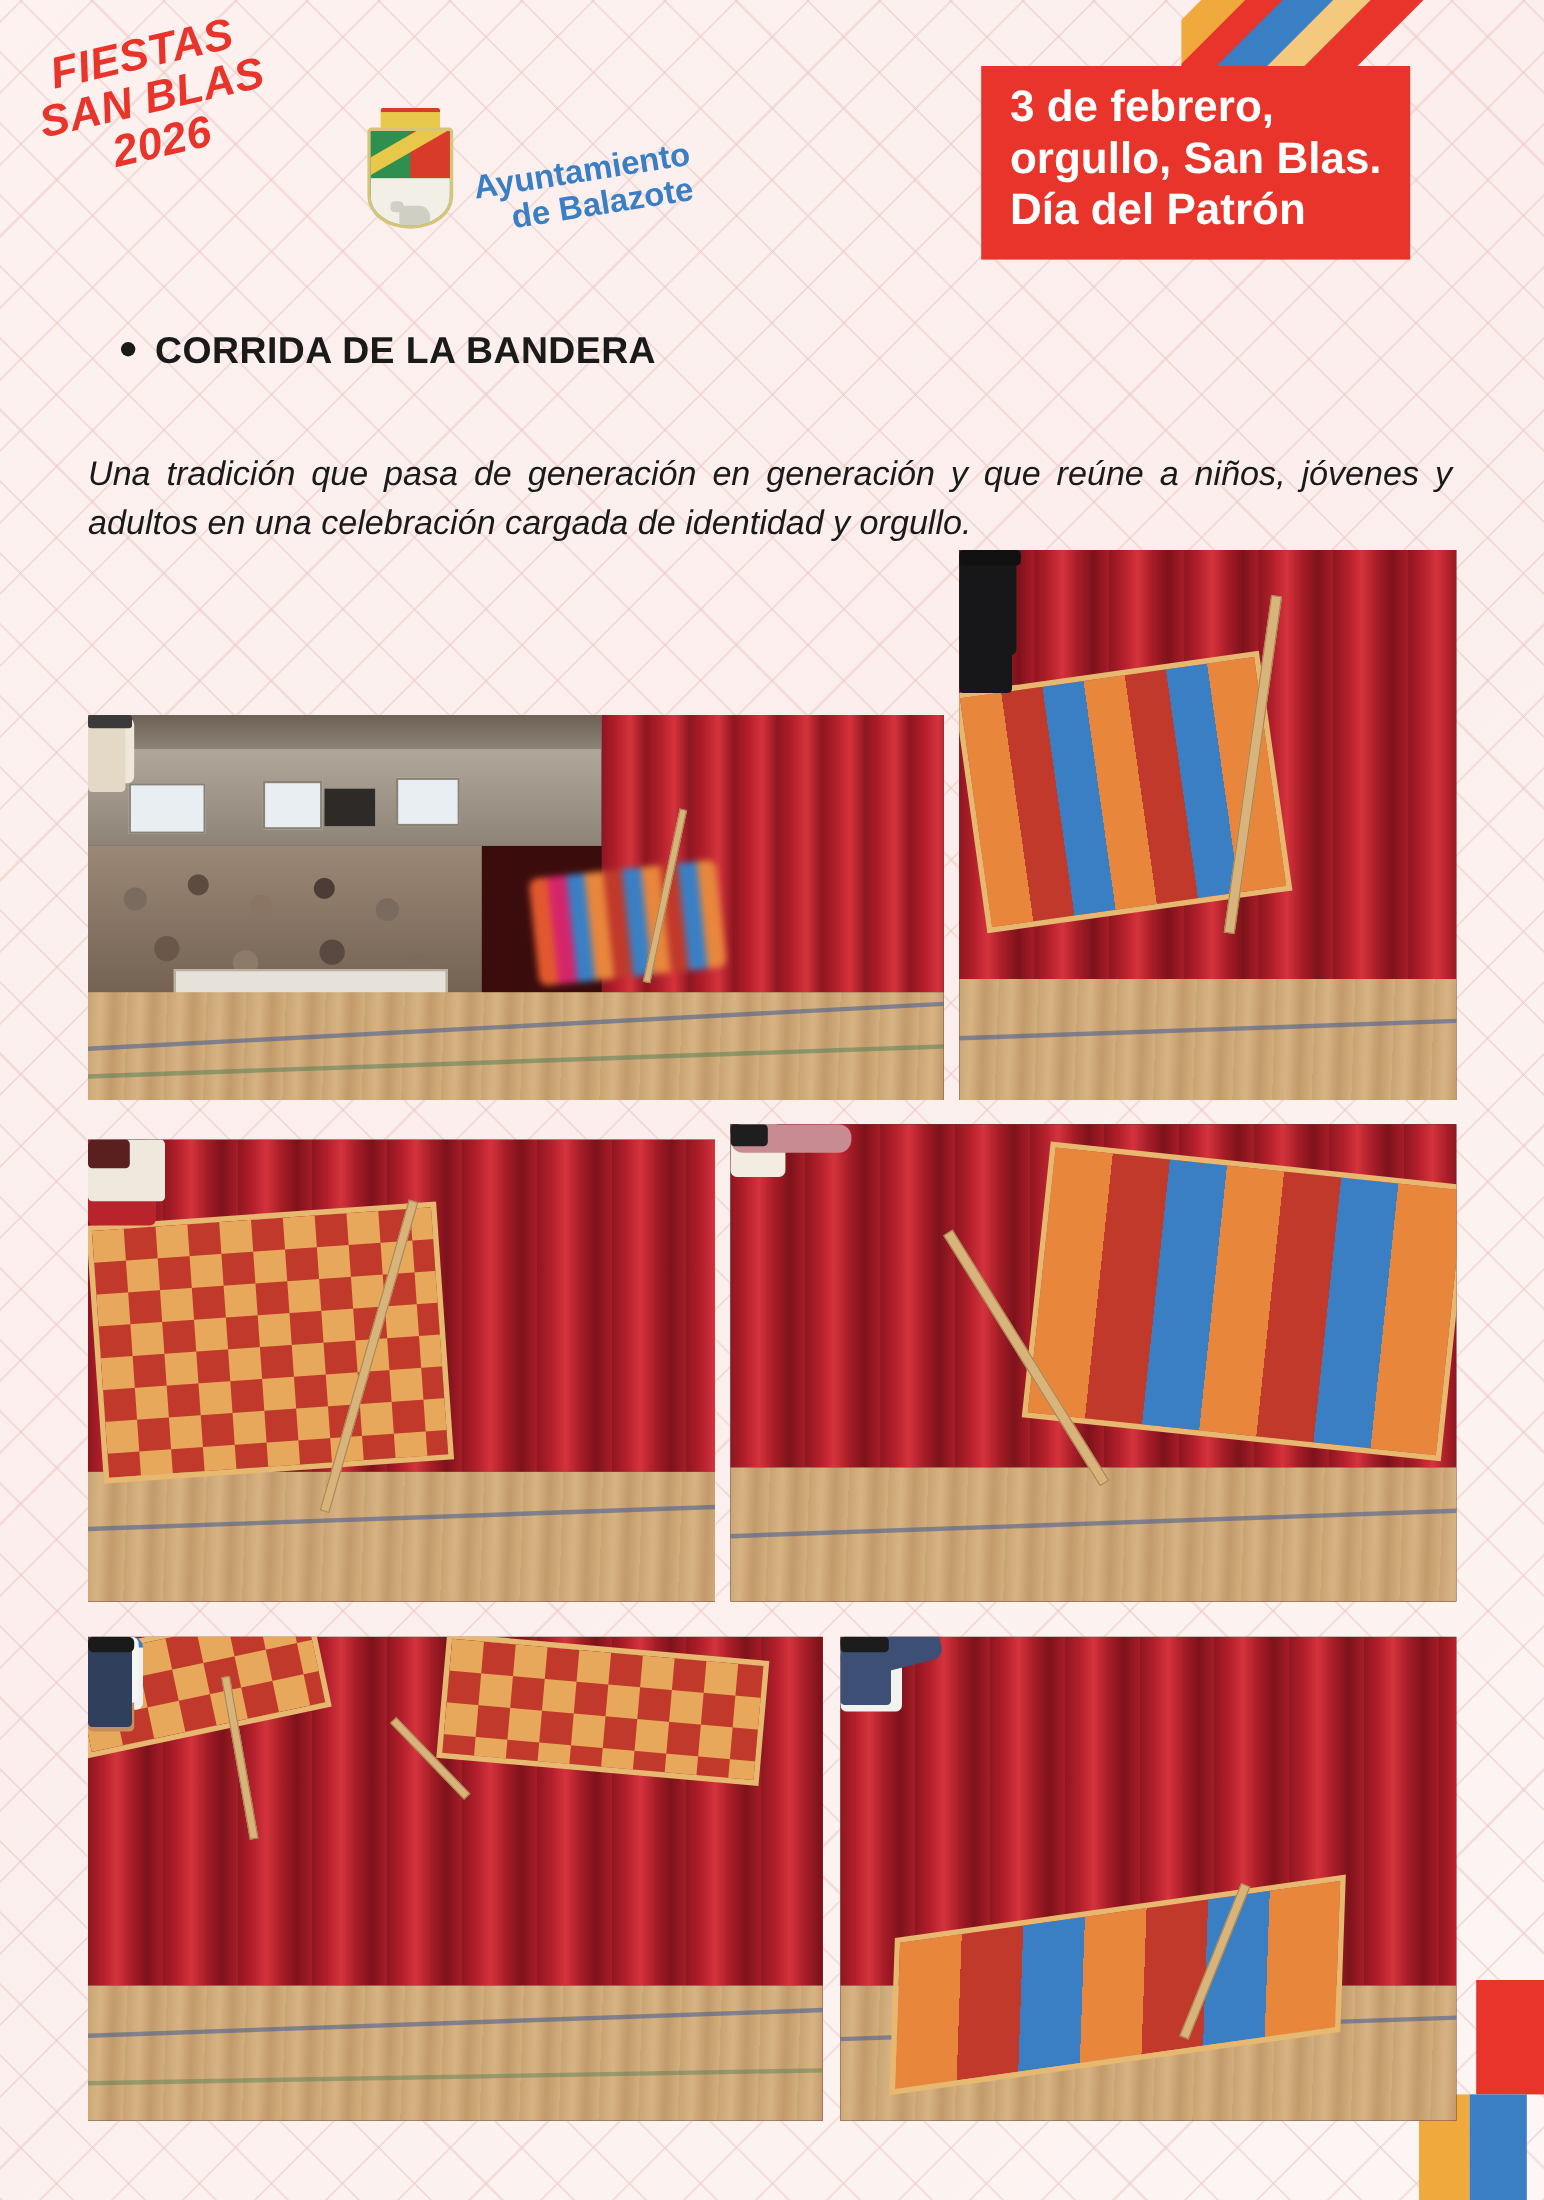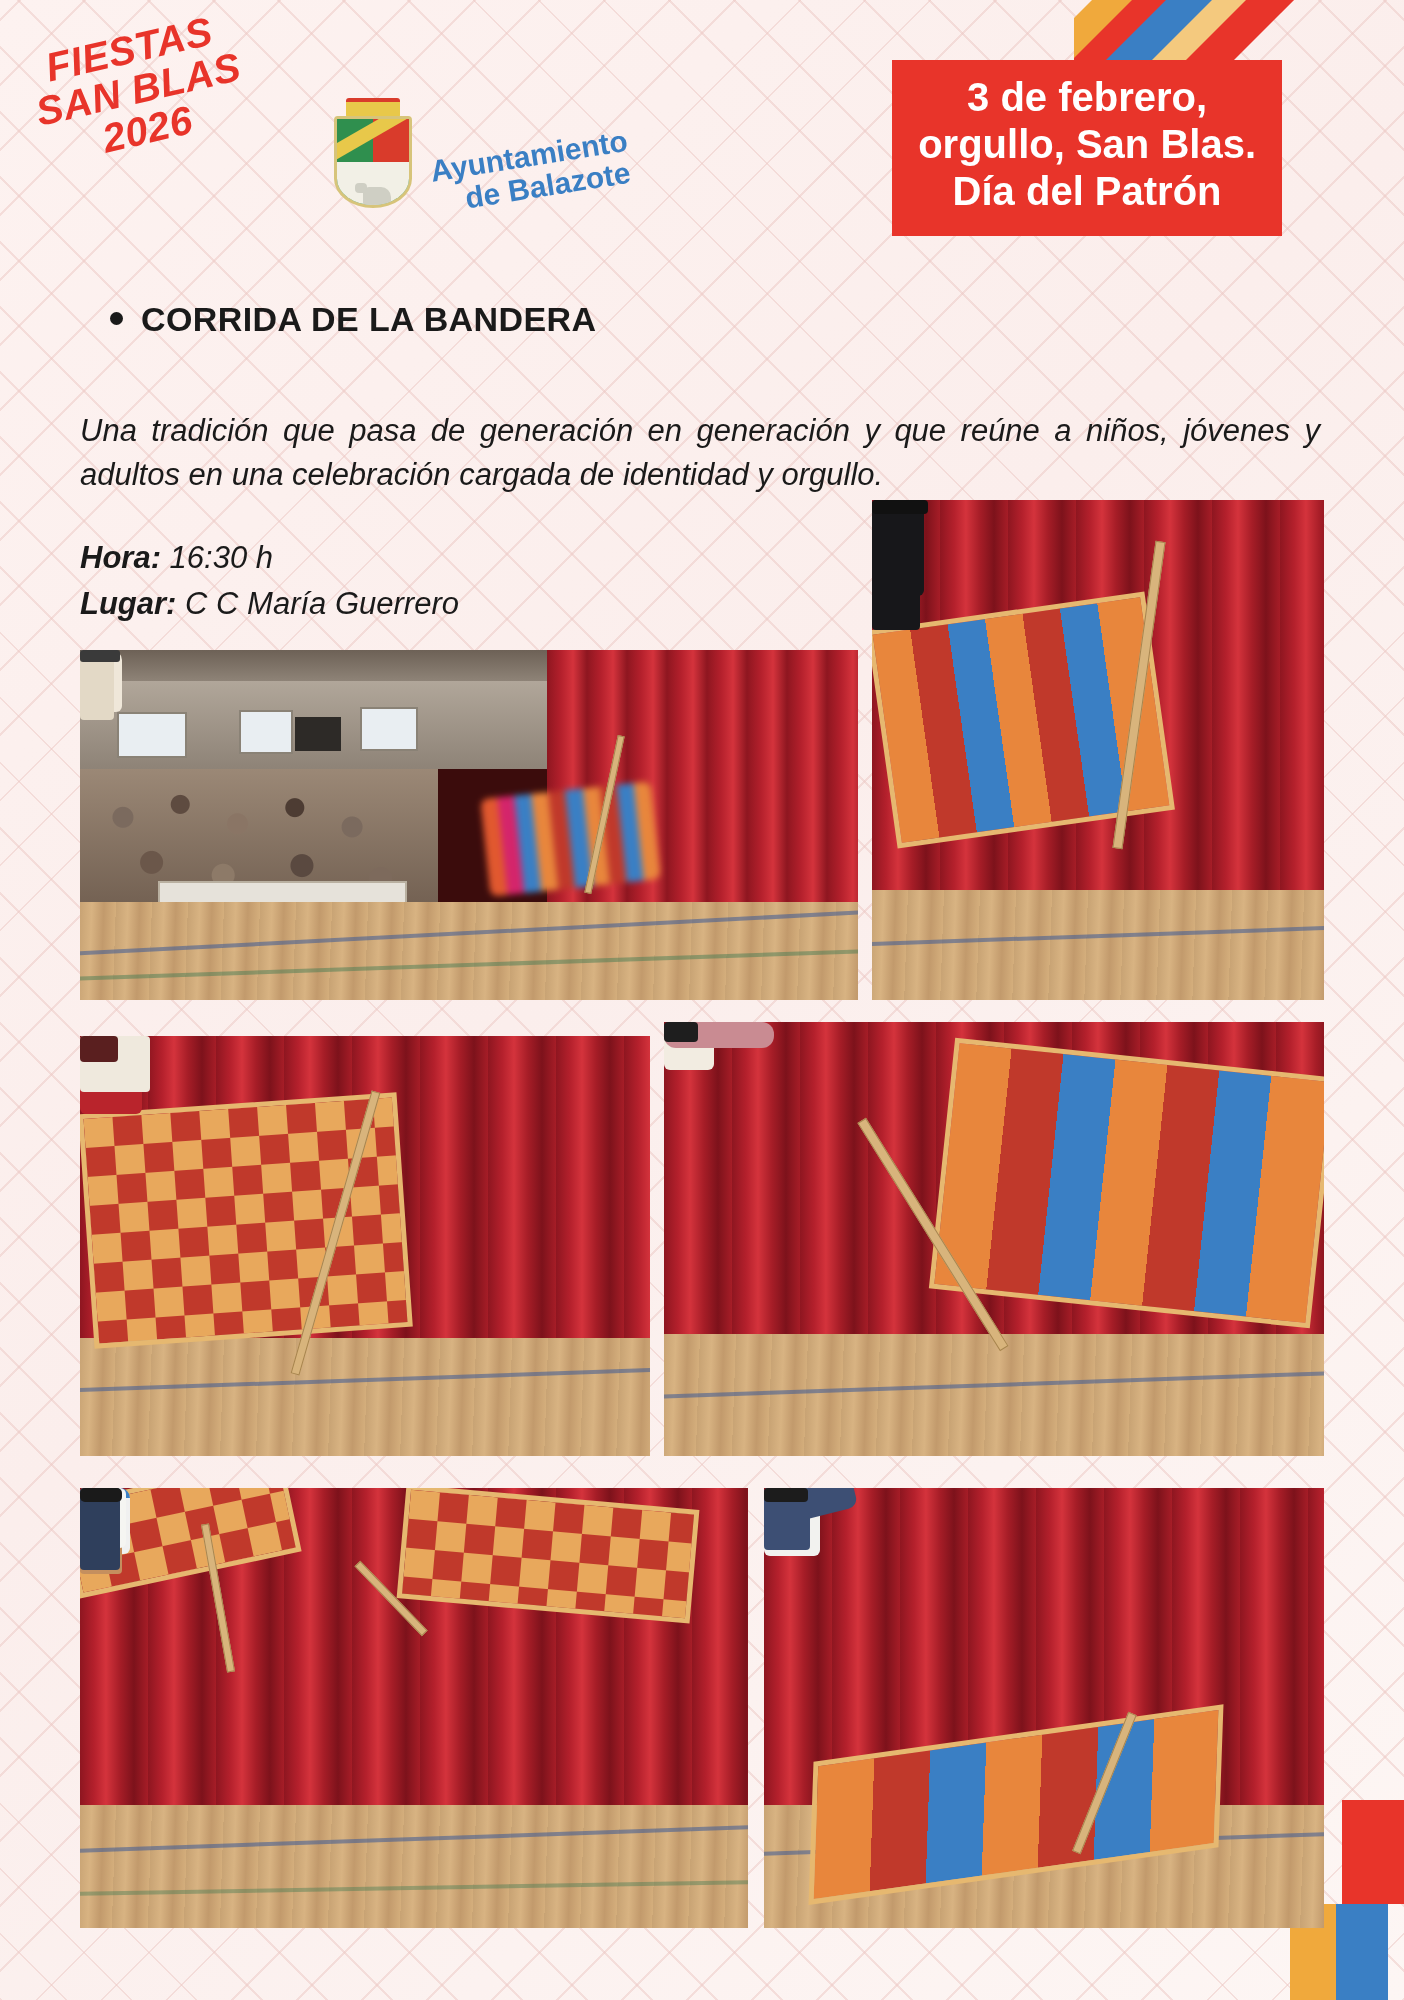--- a/index.html
+++ b/index.html
@@ -101,21 +101,21 @@
   .ayto .a2 { font-size: 30px; margin-left: 30px; }
 
   .datebox {
     position: absolute; right: 122px; top: 60px;
     background: #e8342a;
     color: #ffffff;
     padding: 14px 26px 20px 26px;
     font-size: 40px;
     font-weight: bold;
     line-height: 1.18;
-    text-align: center;
+    text-align: left;
     max-width: 500px;
   }
 
   
   .bullet-head {
     position: absolute; left: 110px; top: 300px;
     font-size: 34px; font-weight: bold; color: #1a1a1a;
     letter-spacing: 0.4px;
   }
   .bullet-head .dot {
@@ -268,30 +268,20 @@
     <div>orgullo, San Blas.</div>
     <div>Día del Patrón</div>
   </div>
 
   <div class="bullet-head">
     <span class="dot"></span><span>CORRIDA DE LA BANDERA</span>
   </div>
 
   <div class="desc">Una tradición que pasa de generación en generación y que reúne a niños, jóvenes y adultos en una celebración cargada de identidad y orgullo.</div>
 
-  <div class="meta">
-    <div>
-      <b>Hora:</b>
-      <span>16:30 h</span>
-    </div>
-    <div>
-      <b>Lugar:</b>
-      <span>C C María Guerrero</span>
-    </div>
-  </div>
 
   <div class="photo p1">
     <div class="stage">
       <div class="hall-ceiling">
         <div class="win" style="left:8%; top:52%; width:70px; height:46px;"></div>
         <div class="win" style="left:34%; top:50%; width:54px; height:44px;"></div>
         <div class="win" style="left:60%; top:48%; width:58px; height:44px;"></div>
         <div style="position:absolute; left:0; top:0; width:100%; height:26%; background:linear-gradient(180deg,#6d6156,#8e8377);"></div>
         <div style="position:absolute; left:46%; top:56%; width:46px; height:34px; background:#2d2a27;"></div>
       </div>

